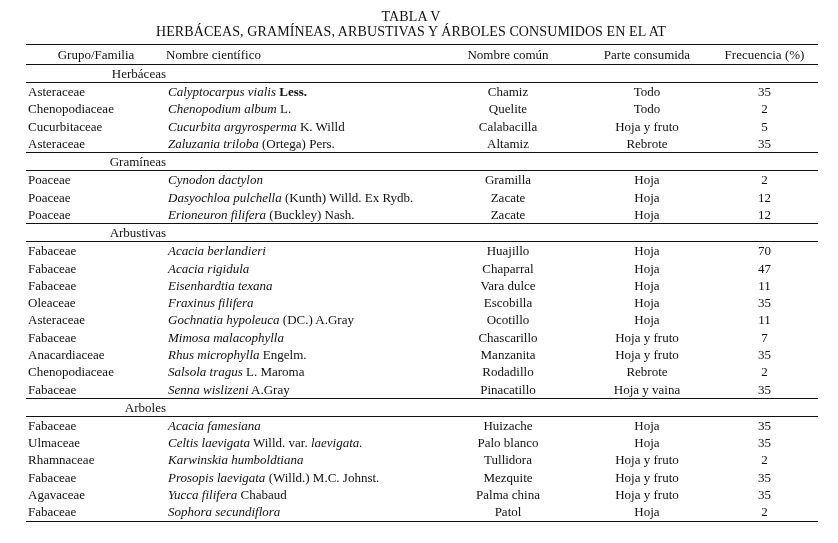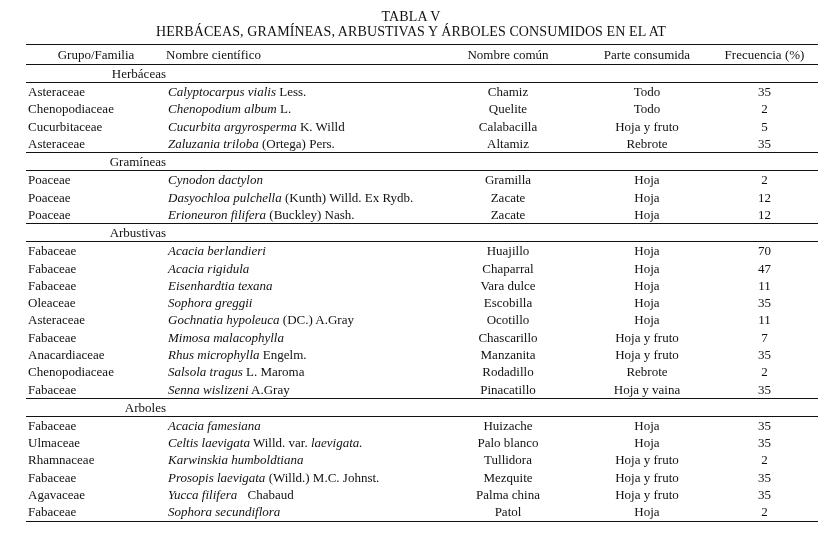--- a/index.html
+++ b/index.html
@@ -98,21 +98,21 @@
   <tbody id="tbody">
       <tr class="group">
         <td class="gname">Herbáceas</td>
         <td></td>
         <td></td>
         <td></td>
         <td></td>
       </tr>
       <tr>
         <td class="fam">Asteraceae</td>
-        <td class="sci"><i>Calyptocarpus vialis</i><span style="white-space: pre;"> Less.</span><i></i></td>
+        <td class="sci"><i>Calyptocarpus vialis</i><span style="white-space: pre; font-weight: bold;"> Less.</span><i></i></td>
         <td class="center">Chamiz</td>
         <td class="center">Todo</td>
         <td class="center">35</td>
       </tr>
       <tr>
         <td class="fam">Chenopodiaceae</td>
         <td class="sci"><i>Chenopodium album</i><span style="white-space: pre;"> L.</span><i></i></td>
         <td class="center">Quelite</td>
         <td class="center">Todo</td>
         <td class="center">2</td>
@@ -182,21 +182,21 @@
       </tr>
       <tr>
         <td class="fam">Fabaceae</td>
         <td class="sci"><i>Eisenhardtia texana</i><span style="white-space: pre;"></span><i></i></td>
         <td class="center">Vara dulce</td>
         <td class="center">Hoja</td>
         <td class="center">11</td>
       </tr>
       <tr>
         <td class="fam">Oleaceae</td>
-        <td class="sci"><i>Sophora greggii</i><span style="white-space: pre;"></span><i></i></td>
+        <td class="sci"><i>Fraxinus filifera</i><span style="white-space: pre;"></span><i></i></td>
         <td class="center">Escobilla</td>
         <td class="center">Hoja</td>
         <td class="center">35</td>
       </tr>
       <tr>
         <td class="fam">Asteraceae</td>
         <td class="sci"><i>Gochnatia hypoleuca</i><span style="white-space: pre;"> (DC.) A.Gray</span><i></i></td>
         <td class="center">Ocotillo</td>
         <td class="center">Hoja</td>
         <td class="center">11</td>
@@ -259,21 +259,21 @@
       </tr>
       <tr>
         <td class="fam">Fabaceae</td>
         <td class="sci"><i>Prosopis laevigata</i><span style="white-space: pre;"> (Willd.) M.C. Johnst.</span><i></i></td>
         <td class="center">Mezquite</td>
         <td class="center">Hoja y fruto</td>
         <td class="center">35</td>
       </tr>
       <tr>
         <td class="fam">Agavaceae</td>
-        <td class="sci"><i>Yucca filifera</i><span style="white-space: pre; margin-left: 7px;"> Chabaud</span><i></i></td>
+        <td class="sci"><i>Yucca filifera</i><span style="white-space: pre;"> Chabaud</span><i></i></td>
         <td class="center">Palma china</td>
         <td class="center">Hoja y fruto</td>
         <td class="center">35</td>
       </tr>
       <tr class="last-in-group">
         <td class="fam">Fabaceae</td>
         <td class="sci"><i>Sophora secundiflora</i><span style="white-space: pre;"></span><i></i></td>
         <td class="center">Patol</td>
         <td class="center">Hoja</td>
         <td class="center">2</td>

